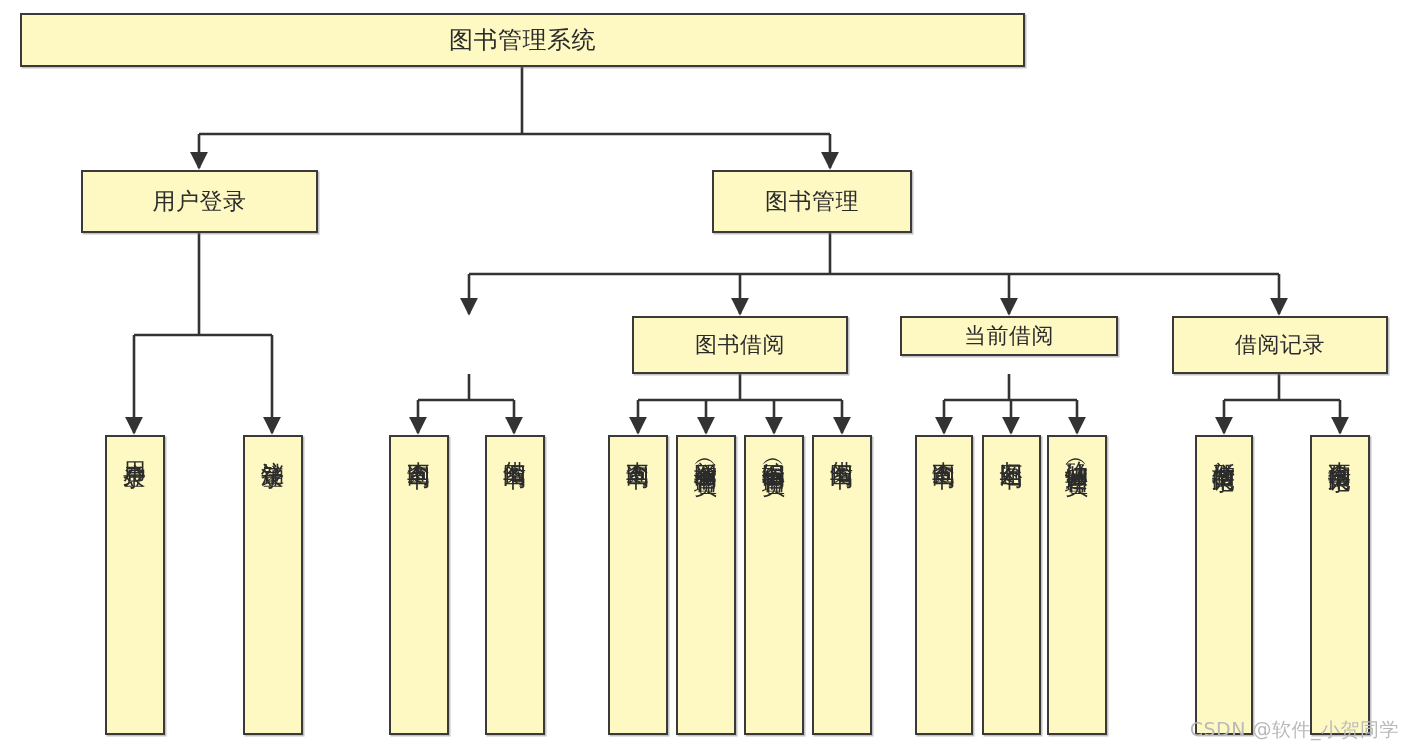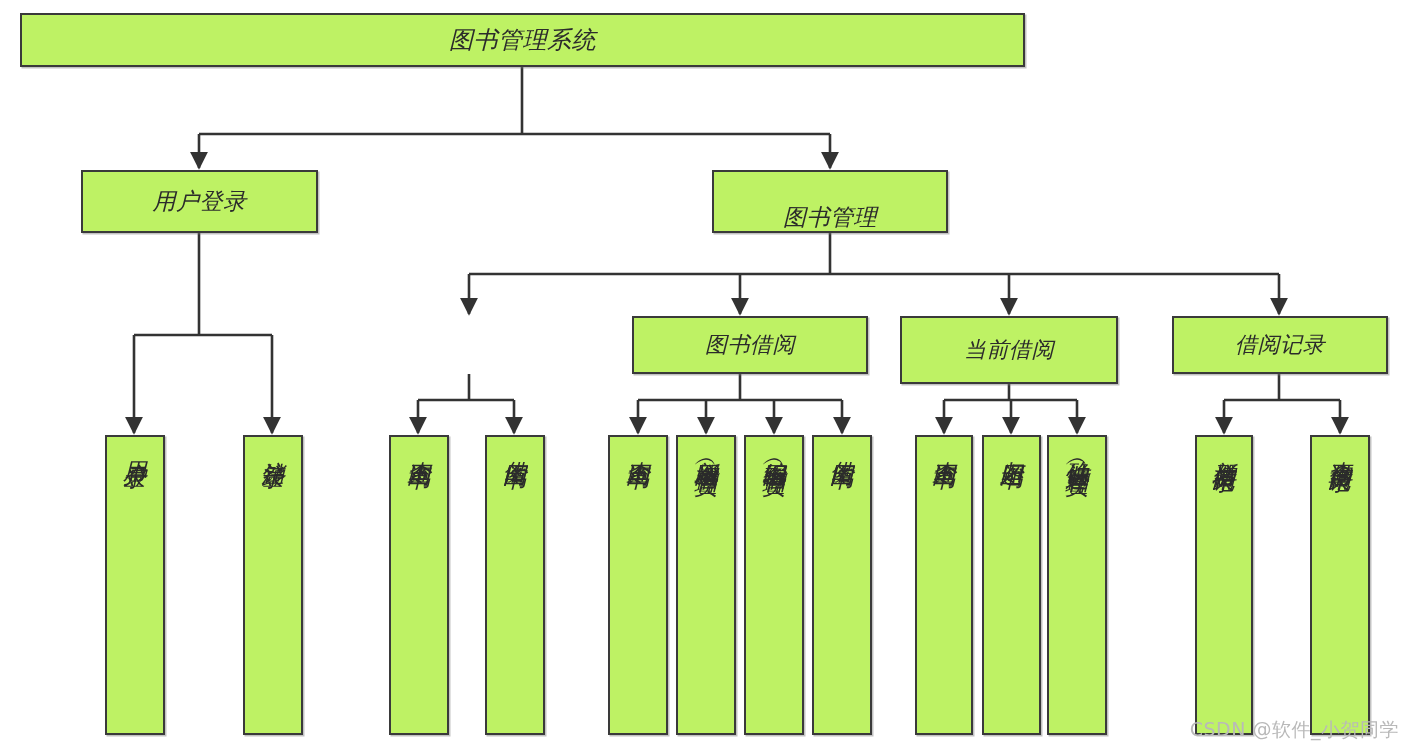--- a/index.html
+++ b/index.html
@@ -23,27 +23,26 @@
     left: 0;
     top: 0;
     width: 1405px;
     height: 747px;
     pointer-events: none;
   }
   .node {
     position: absolute;
     box-sizing: border-box;
     border: 2.5px solid #3a3a3a;
-    background: #bef264;
+    background: #fef9c3;
     display: flex;
     align-items: center;
     justify-content: center;
     color: #2b2b2b;
     box-shadow: 1.5px 1.5px 0 rgba(120,120,120,0.45);
-    font-style: italic;
   }
   .node .label {
     text-align: center;
     line-height: 1.18;
     letter-spacing: 0.5px;
     white-space: pre-line;
   }
   .node.horiz .label {
     font-size: 23px;
   }
@@ -135,28 +134,28 @@
     </g>
   </svg>
 
   <div class="node horiz level-0" style="left:20px; top:13px; width:1005px; height:54px;">
     <span class="label">图书管理系统</span>
   </div>
 
   <div class="node horiz level-1" style="left:81px; top:170px; width:237px; height:63px;">
     <span class="label">用户登录</span>
   </div>
-  <div class="node horiz level-1" style="left:712px; top:170px; width:236px; height:63px;align-items:flex-end;">
+  <div class="node horiz level-1" style="left:712px; top:170px; width:200px; height:63px;">
     <span class="label">图书管理</span>
   </div>
 
-  <div class="node horiz level-2" style="left:632px; top:316px; width:236px; height:58px;">
+  <div class="node horiz level-2" style="left:632px; top:316px; width:216px; height:58px;">
     <span class="label">图书借阅</span>
   </div>
-  <div class="node horiz level-2" style="left:900px; top:316px; width:218px; height:68px;">
+  <div class="node horiz level-2" style="left:900px; top:316px; width:218px; height:40px;">
     <span class="label">当前借阅</span>
   </div>
   <div class="node horiz level-2" style="left:1172px; top:316px; width:216px; height:58px;justify-content:center;">
     <span class="label">借阅记录</span>
   </div>
 
   <div class="node vert" style="left:105px; top:435px; width:60px; height:300px;">
     <span class="label">用户登录</span>
   </div>
   <div class="node vert" style="left:243px; top:435px; width:60px; height:300px;">

